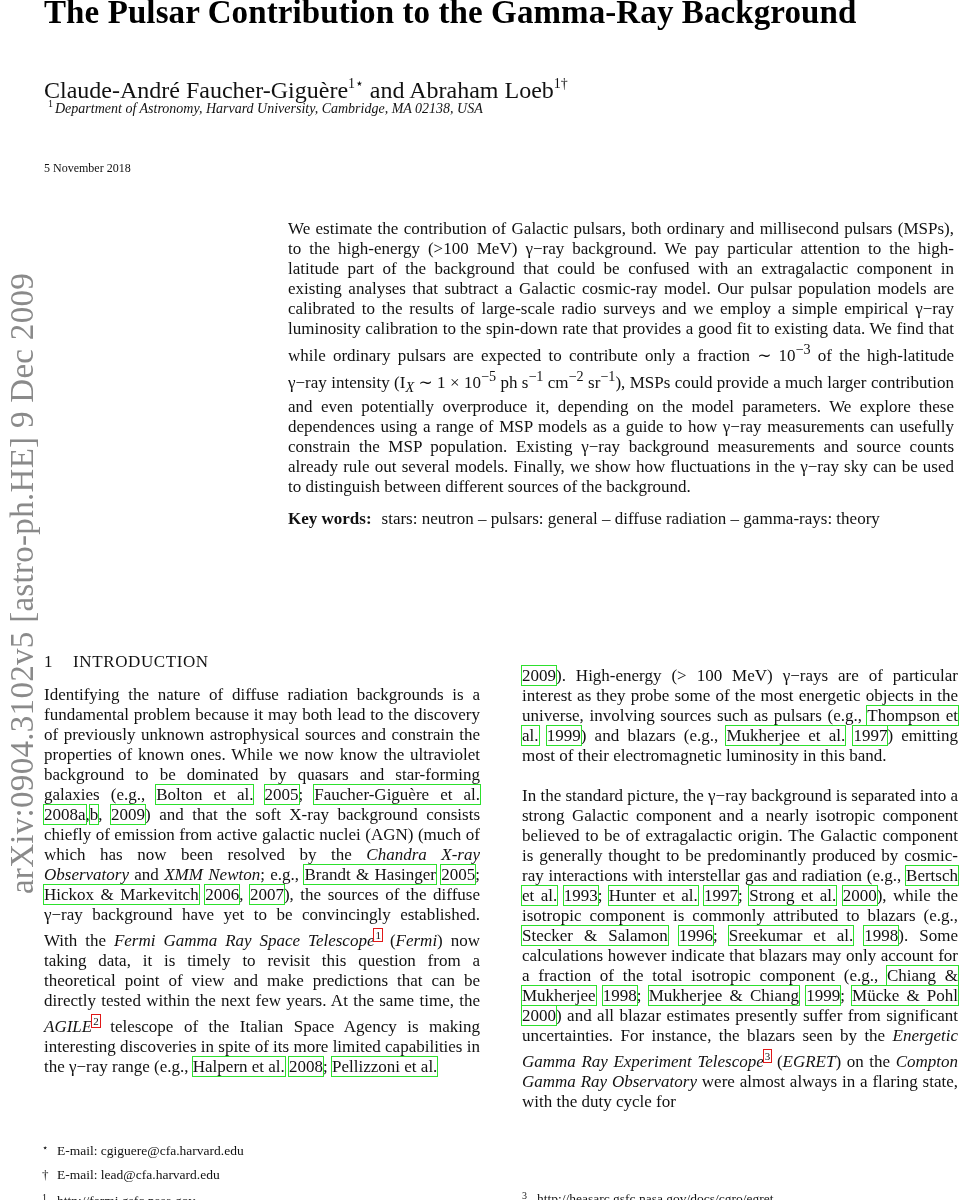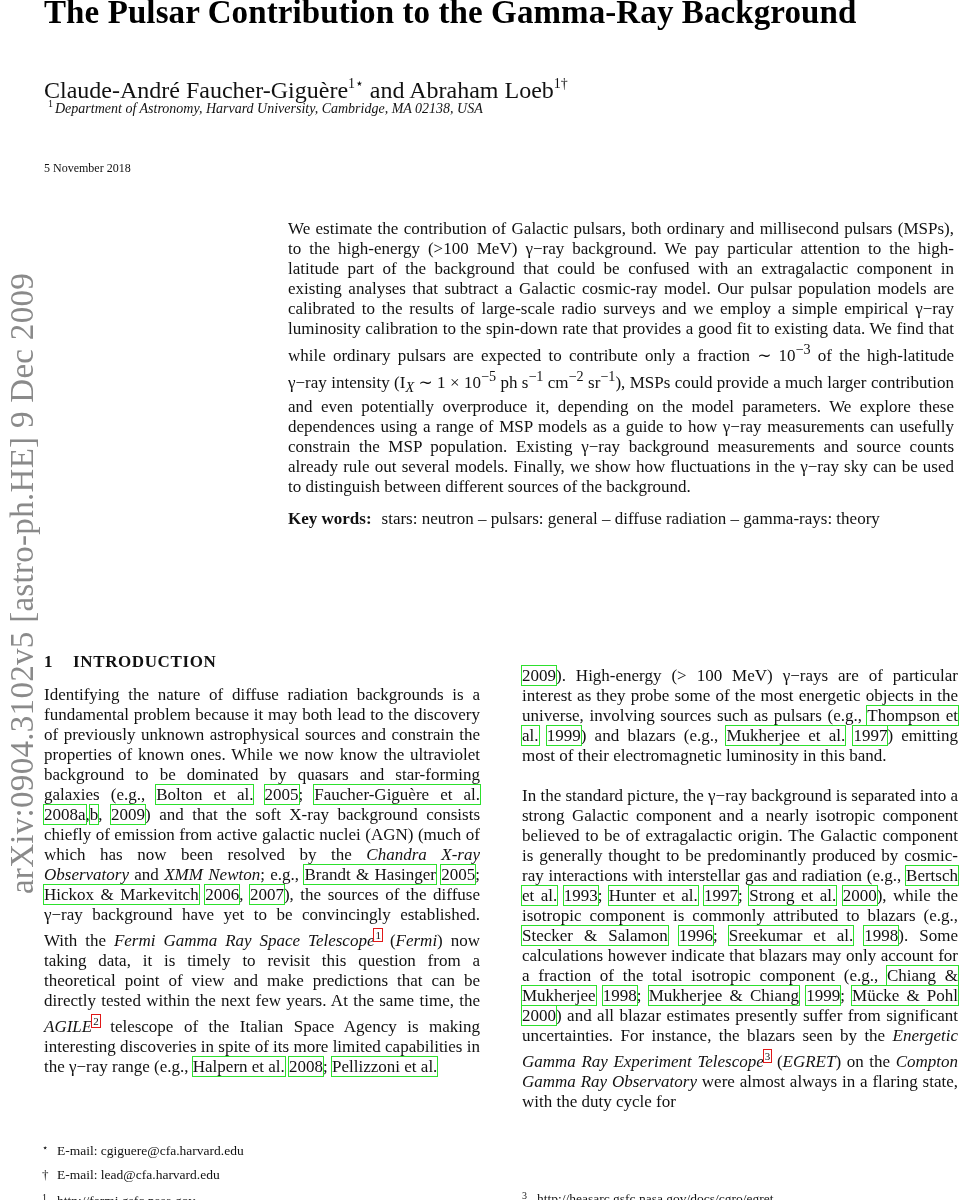--- a/index.html
+++ b/index.html
@@ -16,21 +16,21 @@
            font-family:"Liberation Serif",serif; font-size:33px; color:#8a8a8a; white-space:nowrap; text-align:center; letter-spacing:0.3px; }
   .abstract { left:284px; top:215px; width:674px; font-family:"Liberation Serif",serif; font-size:17px; line-height:20px; text-align:justify; }
   .abstract h3 { margin:0; font-size:17px; font-weight:bold; letter-spacing:0.5px; }
   .abstract p { margin:4px; }
   .kw { margin-top:12px !important; }
   .kw b { font-weight:bold; margin-right:10px; }
   .col { font-family:"Liberation Serif",serif; font-size:17px; line-height:20px; text-align:justify; }
   .col p { margin:0; }
   .lcol { left:44px; top:652px; width:436px; }
   .rcol { left:522px; top:666px; width:436px; }
-  .sec { font-weight:bold; font-size:17px; letter-spacing:0.6px; margin:0 0 13px 0 !important; }
+  .sec { font-weight:normal; font-size:17px; letter-spacing:0.6px; margin:0 0 13px 0 !important; }
   .sec .num { margin-right:20px; }
   .gap { height:20px; }
   .cite { outline:1.5px solid #2de02d; outline-offset:0px; }
   .fn { outline:1.5px solid #e01818; font-size:11px; vertical-align:7px; padding:0 1px; }
   i { font-style:italic; }
   .foot { font-family:"Liberation Serif",serif; font-size:13.5px; line-height:15.5px; }
   .lfoot { left:42px; top:1132px; }
   .rfoot { left:522px; top:1180px; }
   .foot .mk { display:inline-block; width:15px; font-size:10px; vertical-align:4px; }
   .foot .mk.dag { font-size:13px; vertical-align:0; }

